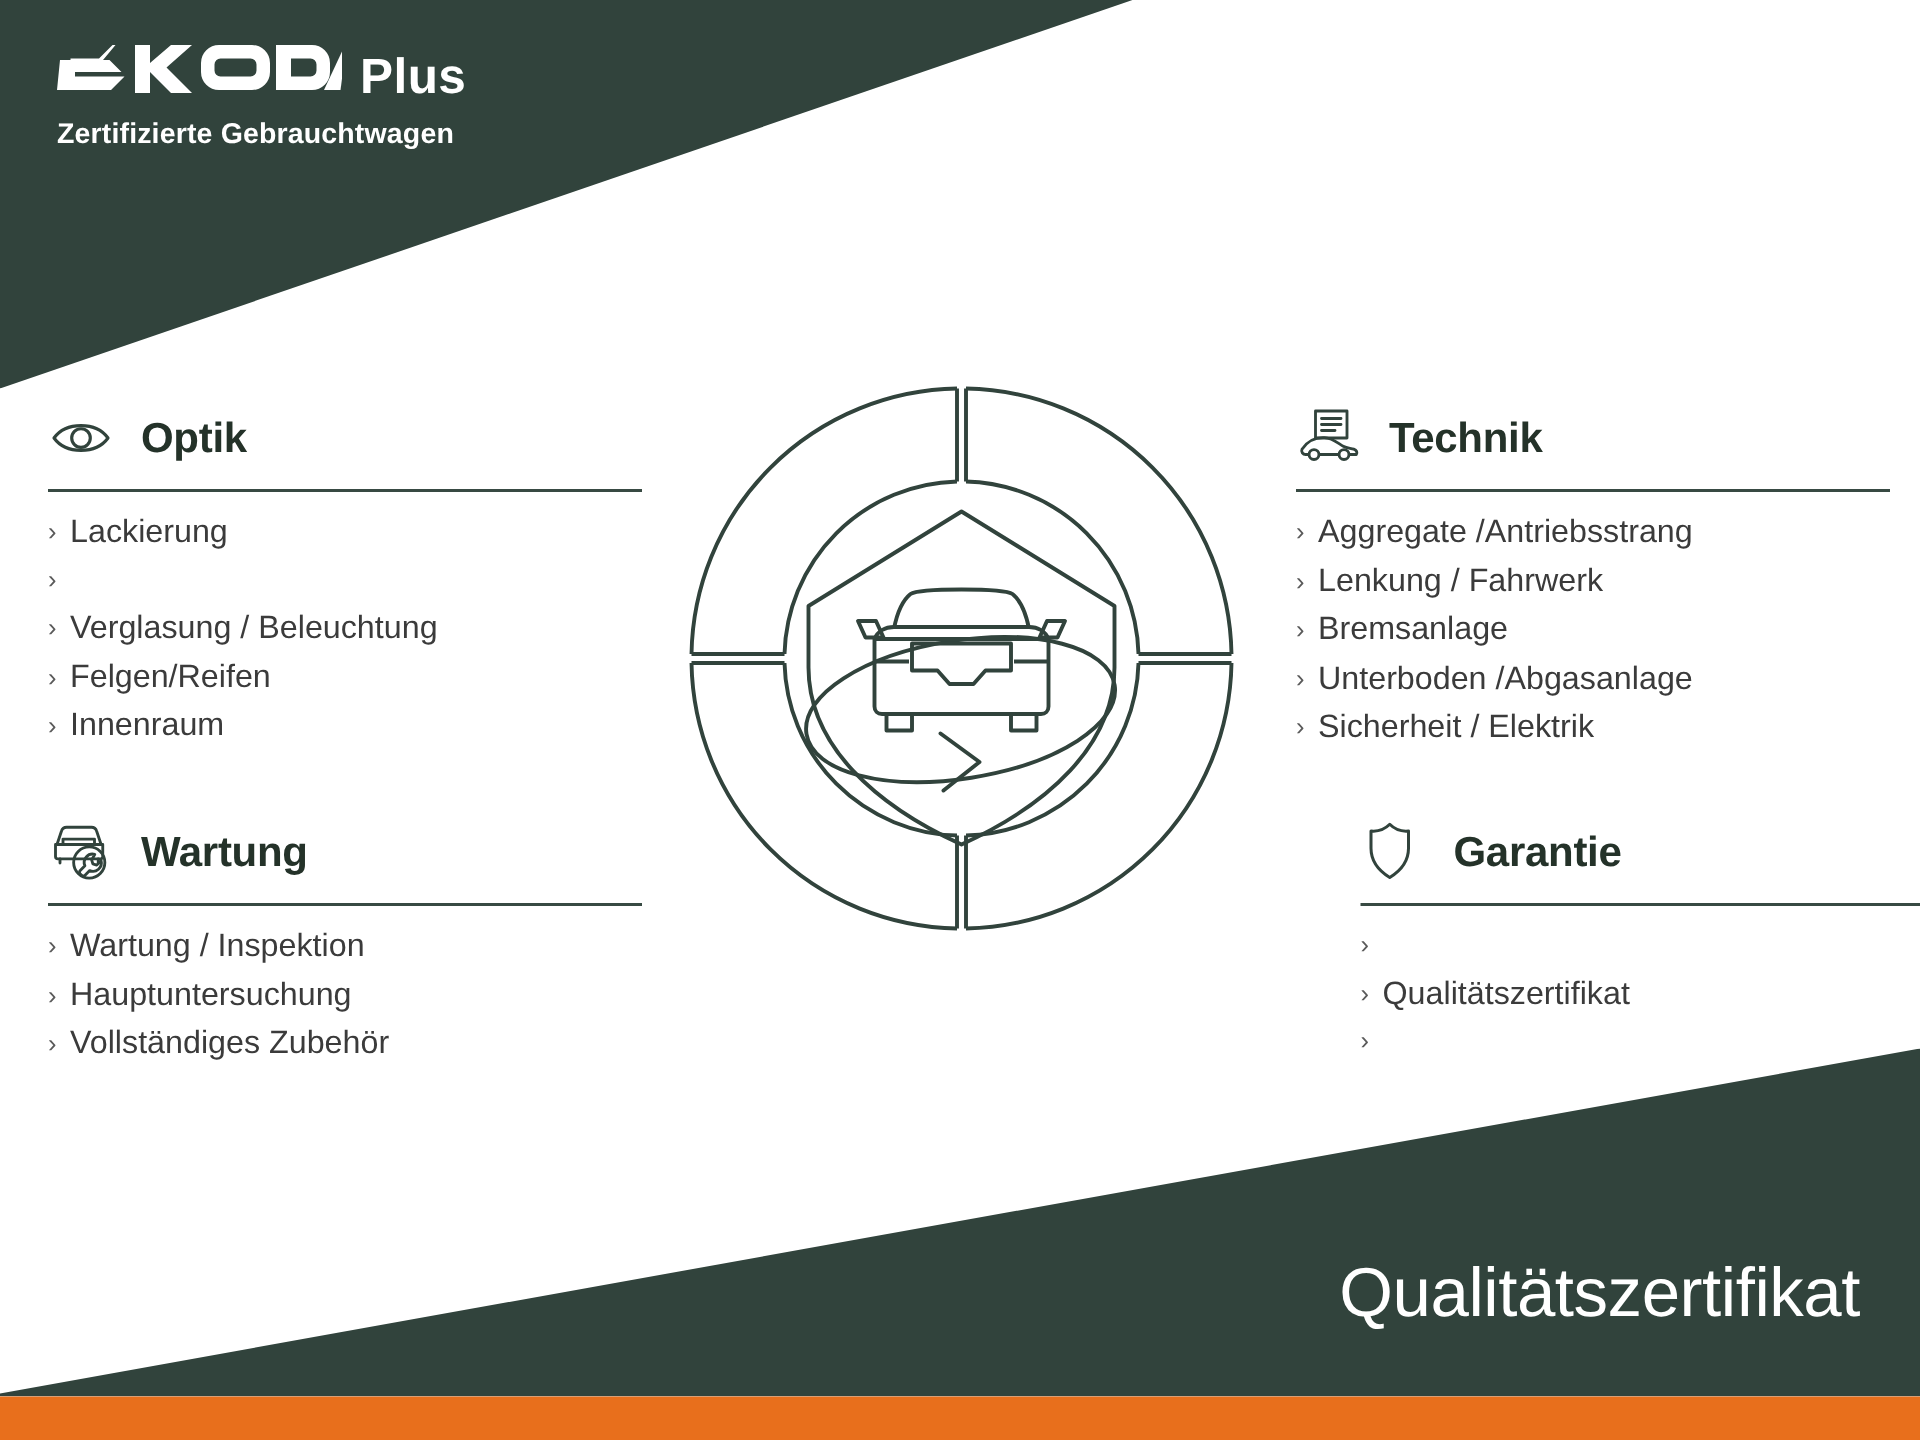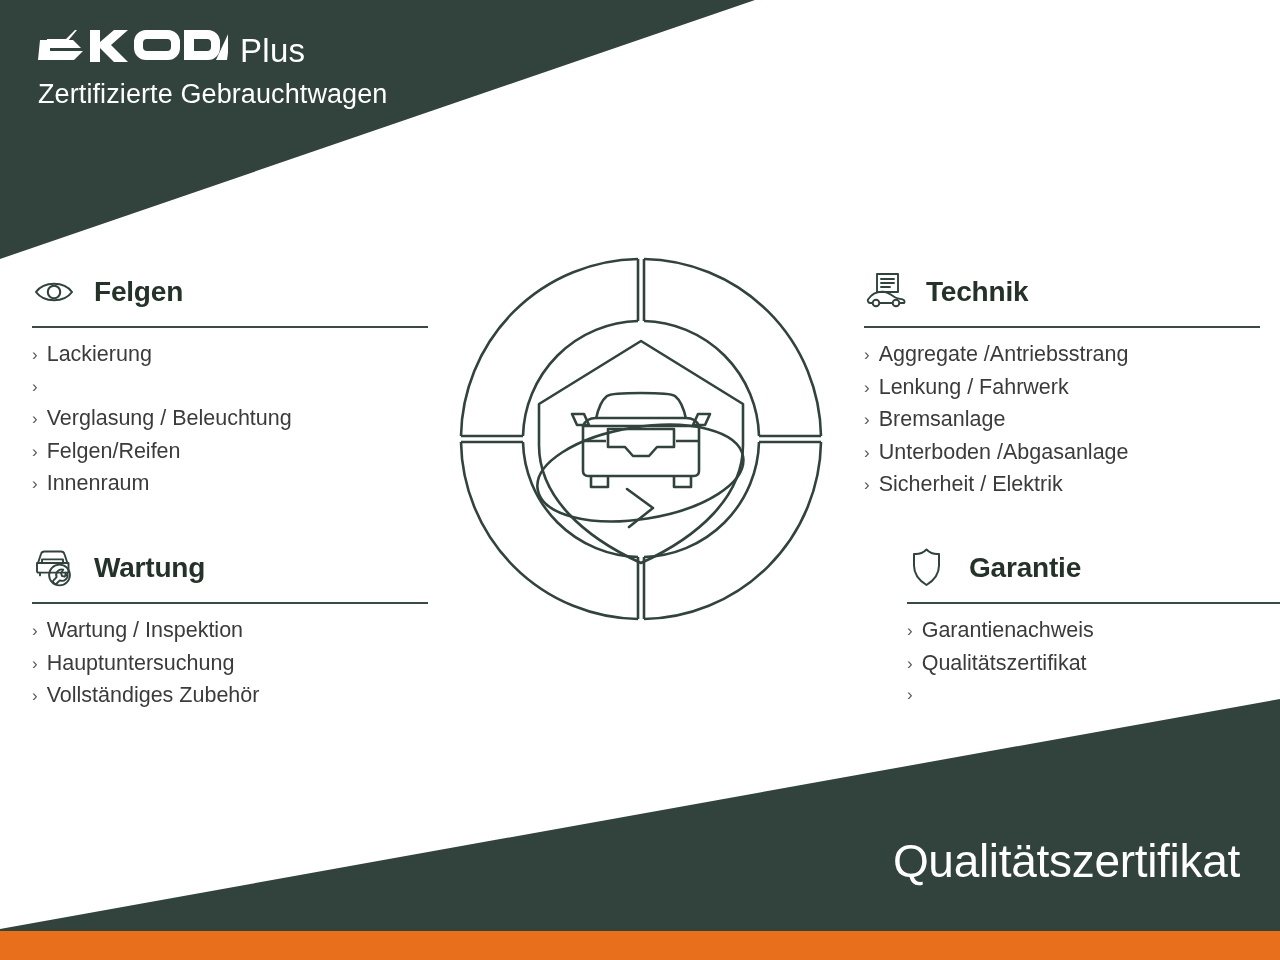--- a/index.html
+++ b/index.html
@@ -52,29 +52,29 @@
     display: flex;
     align-items: baseline;
     gap: 12px;
     height: 44px;
   }
   .brand-wordmark {
     display: block;
   }
   .brand-plus {
     font-size: 33px;
-    font-weight: 400;
+    font-weight: 700;
     letter-spacing: 0.3px;
     color: #ffffff;
     line-height: 1;
   }
   .brand-sub {
     margin-top: 7px;
-    font-size: 27px;
-    font-weight: 400;
+    font-size: 19px;
+    font-weight: 700;
     letter-spacing: 0.1px;
     color: #ffffff;
     line-height: 1.15;
   }
 
   
   .col {
     position: absolute;
     width: 396px;
   }
@@ -194,21 +194,21 @@
   </div>
 
   <section class="col col-left sec-optik">
     <div class="sec-head">
       <span class="sec-icon">
         <svg viewBox="0 0 48 44" fill="none" stroke="currentColor" stroke-width="2.1" stroke-linecap="round" stroke-linejoin="round">
           <path d="M4 22 C12 11, 32 11, 40 22 C32 33, 12 33, 4 22 Z"></path>
           <circle cx="22" cy="22" r="6.2"></circle>
         </svg>
       </span>
-      <h2 class="sec-title">Felgen</h2>
+      <h2 class="sec-title">Optik</h2>
     </div>
     <div class="sec-rule"></div>
     <ul class="sec-list">
       <li>
           <span class="chev">›</span>
           <span>Lackierung</span>
         </li>
       <li>
           <span class="chev">›</span>
         </li>
@@ -302,21 +302,20 @@
         <svg viewBox="0 0 48 44" fill="none" stroke="currentColor" stroke-width="2" stroke-linecap="round" stroke-linejoin="round">
           <path d="M7 8 C12 8.5, 16.5 6.5, 19.5 3.5 C22.5 6.5, 27 8.5, 32 8 V19.5 C32 28.5, 26 35, 19.5 39 C13 35, 7 28.5, 7 19.5 Z"></path>
         </svg>
       </span>
       <h2 class="sec-title">Garantie</h2>
     </div>
     <div class="sec-rule"></div>
     <ul class="sec-list">
       <li>
           <span class="chev">›</span>
-          <span>Garantienachweis</span>
         </li>
       <li>
           <span class="chev">›</span>
           <span>Qualitätszertifikat</span>
         </li>
       <li>
           <span class="chev">›</span>
         </li>
     </ul>
   </section>

